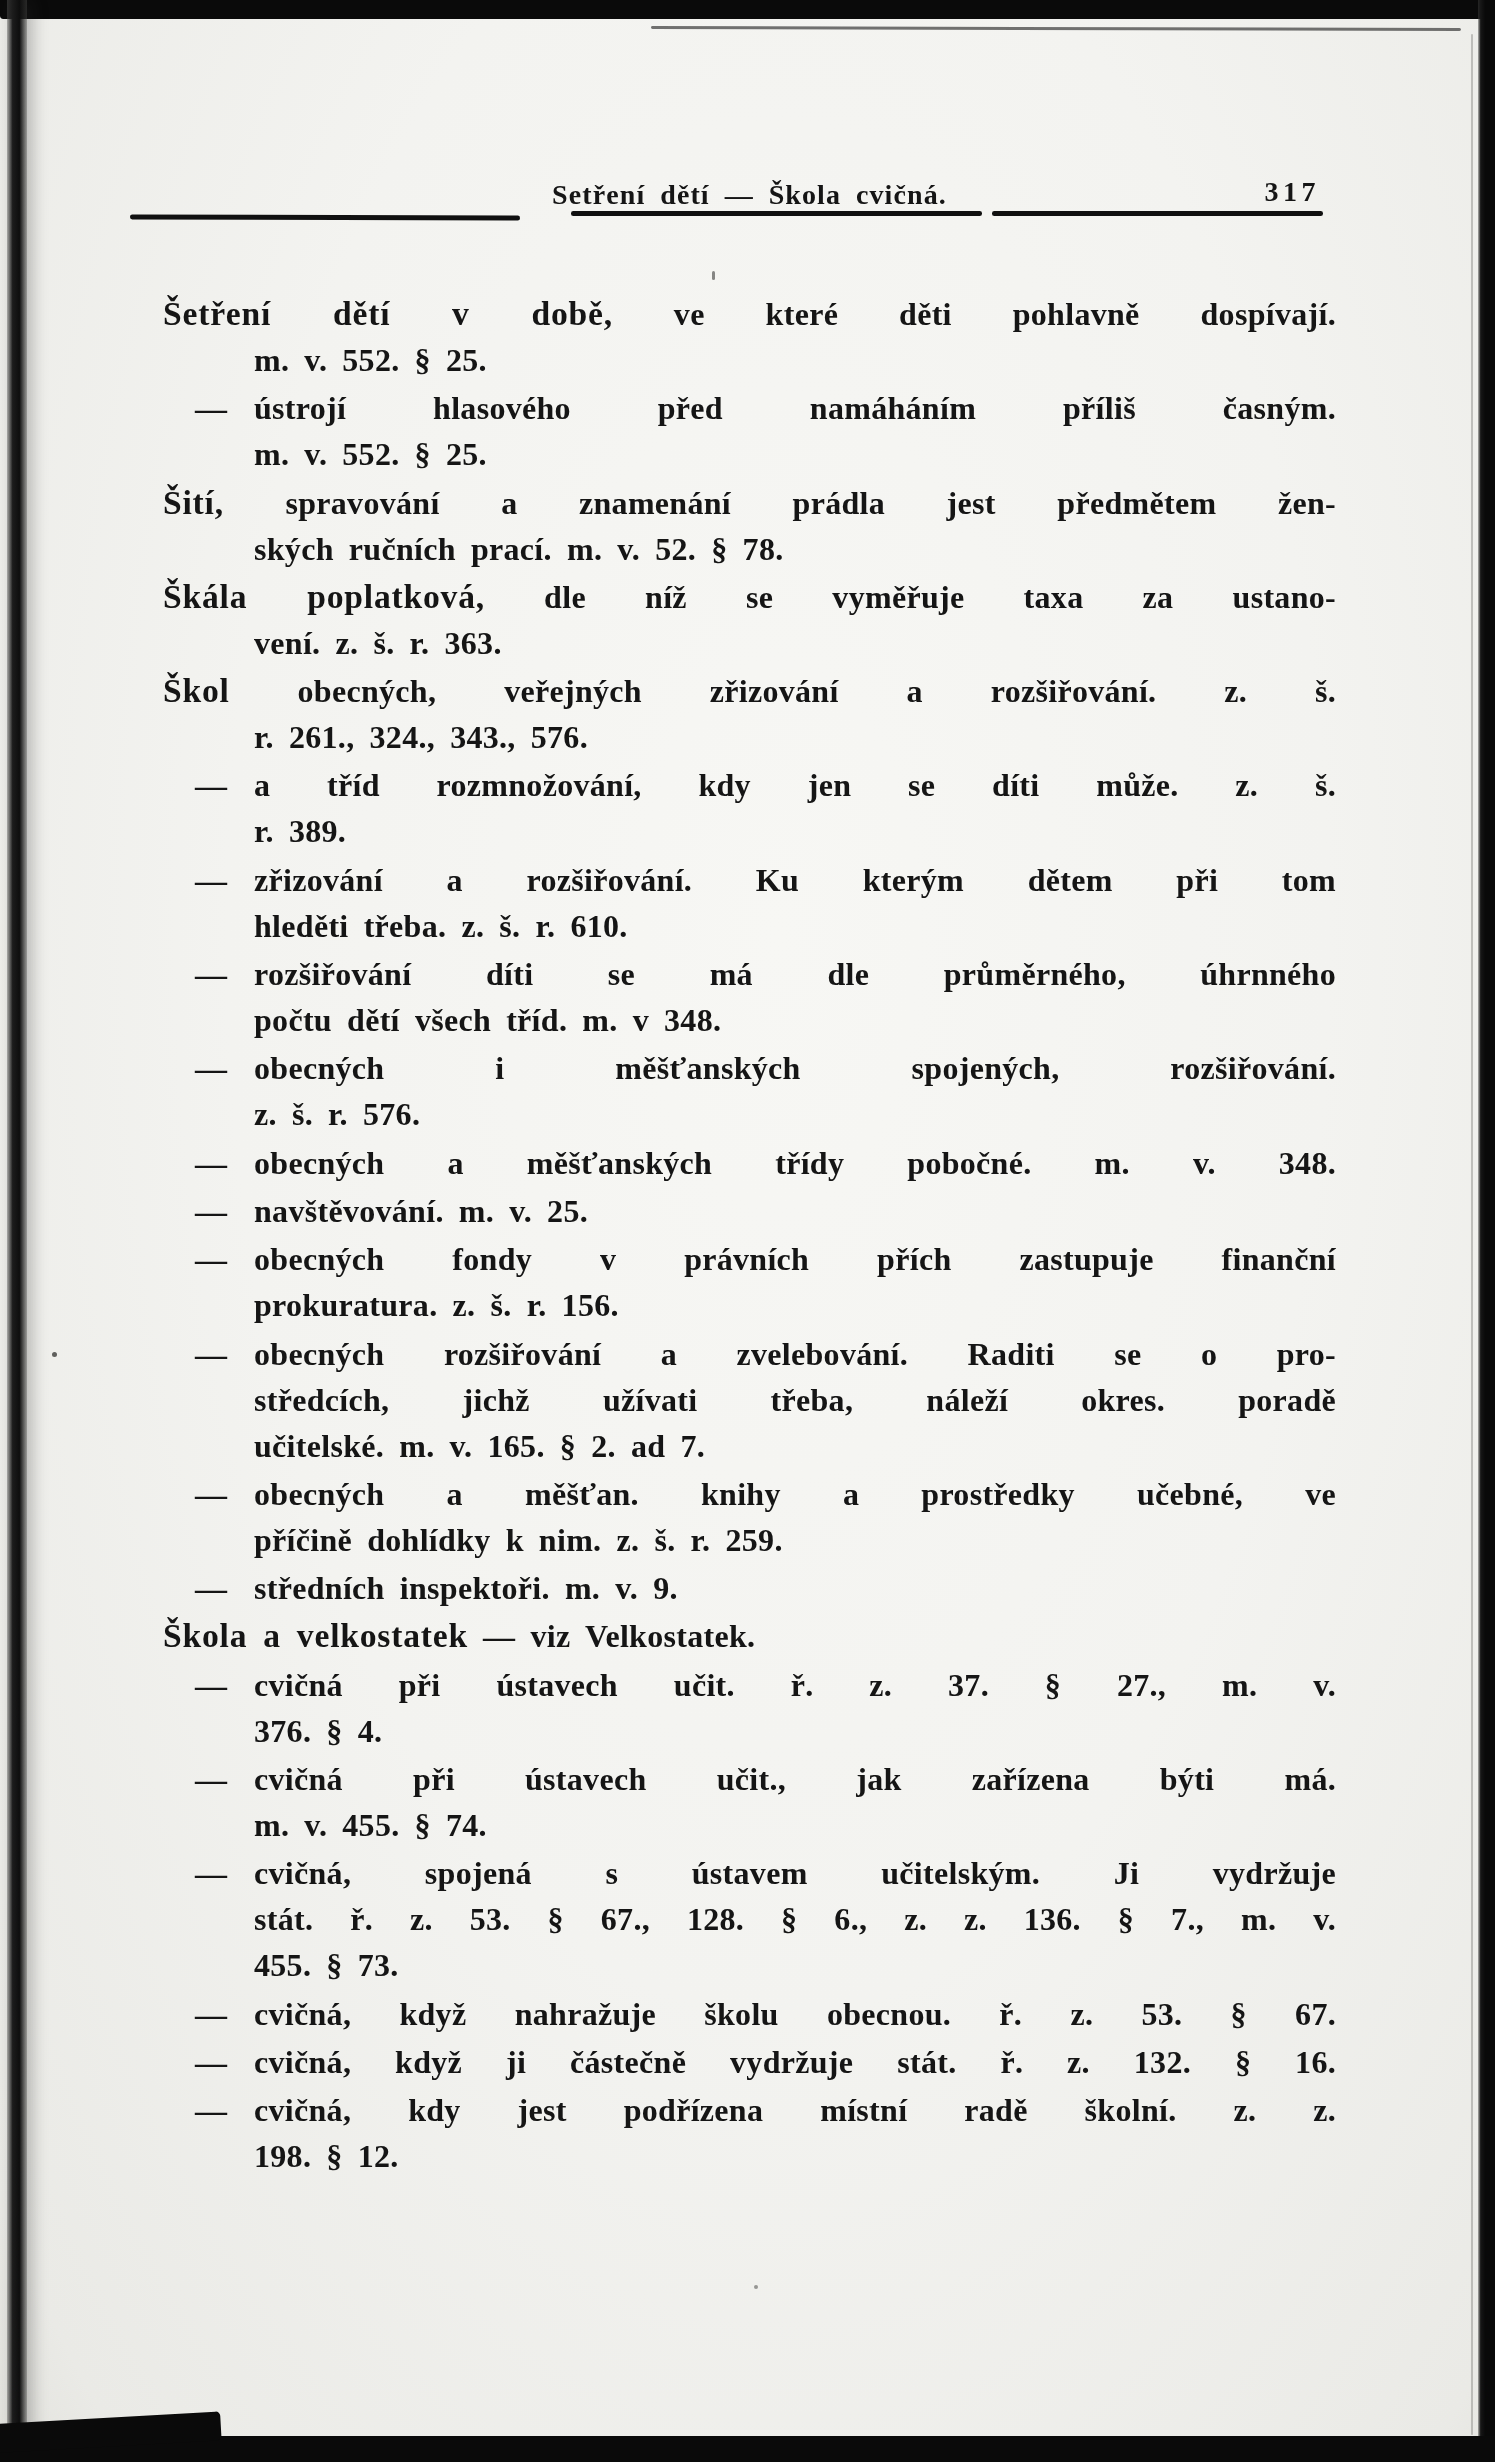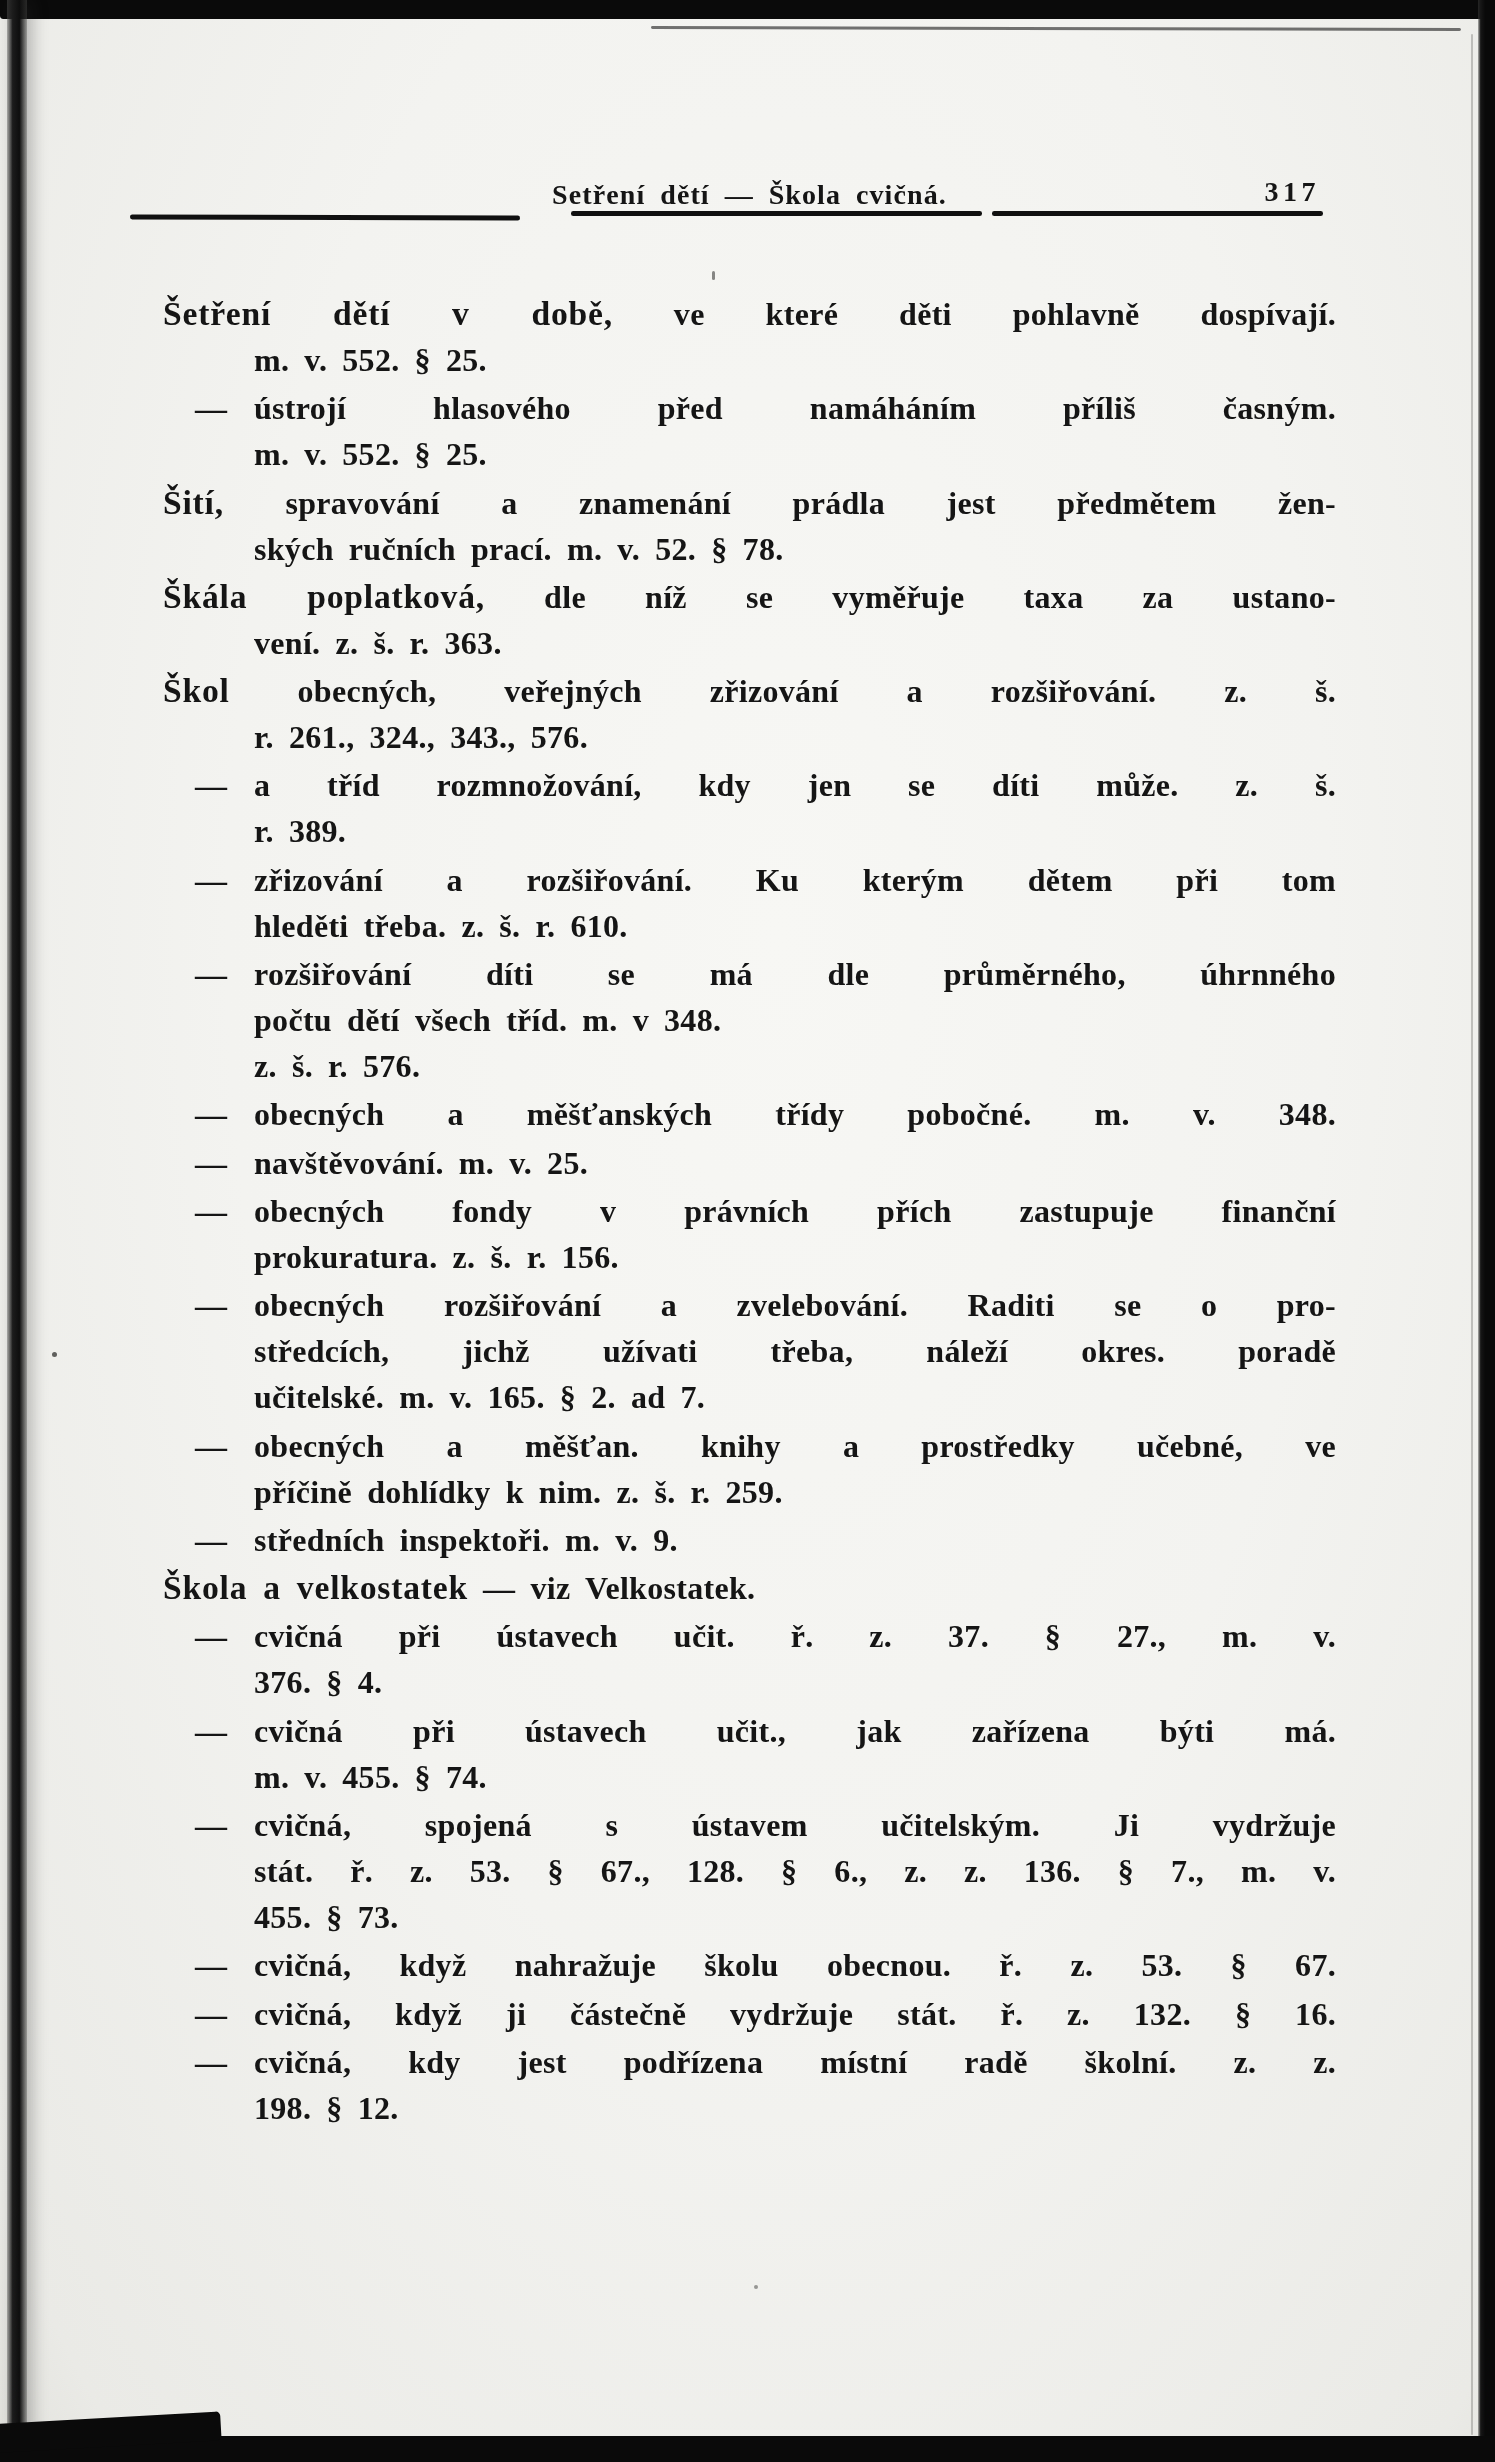--- a/index.html
+++ b/index.html
@@ -82,20 +82,21 @@
       <div class="line head full"><span class="headword">Škála poplatková,</span> dle níž se vyměřuje taxa za ustano-</div>
       <div class="line cont">vení. z. š. r. 363.</div>
       <div class="line head full"><span class="headword">Škol</span> obecných, veřejných zřizování a rozšiřování. z. š.</div>
       <div class="line cont">r. 261., 324., 343., 576.</div>
       <div class="line dash full"><span class="dash-mark">—</span>a tříd rozmnožování, kdy jen se díti může. z. š.</div>
       <div class="line cont">r. 389.</div>
       <div class="line dash full"><span class="dash-mark">—</span>zřizování a rozšiřování. Ku kterým dětem při tom</div>
       <div class="line cont">hleděti třeba. z. š. r. 610.</div>
       <div class="line dash full"><span class="dash-mark">—</span>rozšiřování díti se má dle průměrného, úhrnného</div>
       <div class="line cont">počtu dětí všech tříd. m. v 348.</div>
+      <div class="line dash full"><span class="dash-mark">—</span>obecných i měšťanských spojených, rozšiřování.</div>
       <div class="line cont">z. š. r. 576.</div>
       <div class="line dash full"><span class="dash-mark">—</span>obecných a měšťanských třídy pobočné. m. v. 348.</div>
       <div class="line dash"><span class="dash-mark">—</span>navštěvování. m. v. 25.</div>
       <div class="line dash full"><span class="dash-mark">—</span>obecných fondy v právních přích zastupuje finanční</div>
       <div class="line cont">prokuratura. z. š. r. 156.</div>
       <div class="line dash full"><span class="dash-mark">—</span>obecných rozšiřování a zvelebování. Raditi se o pro-</div>
       <div class="line cont full">středcích, jichž užívati třeba, náleží okres. poradě</div>
       <div class="line cont">učitelské. m. v. 165. § 2. ad 7.</div>
       <div class="line dash full"><span class="dash-mark">—</span>obecných a měšťan. knihy a prostředky učebné, ve</div>
       <div class="line cont">příčině dohlídky k nim. z. š. r. 259.</div>

